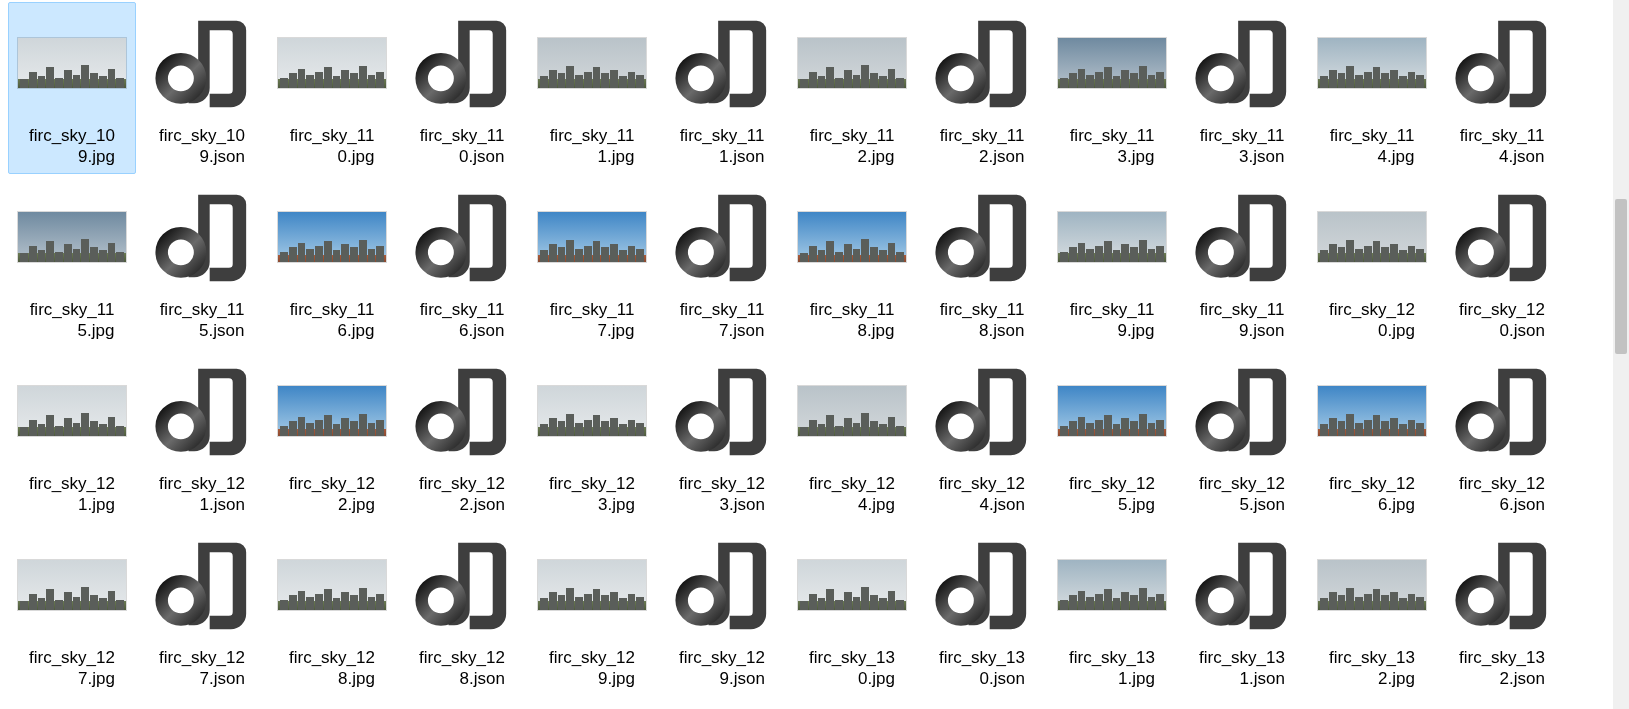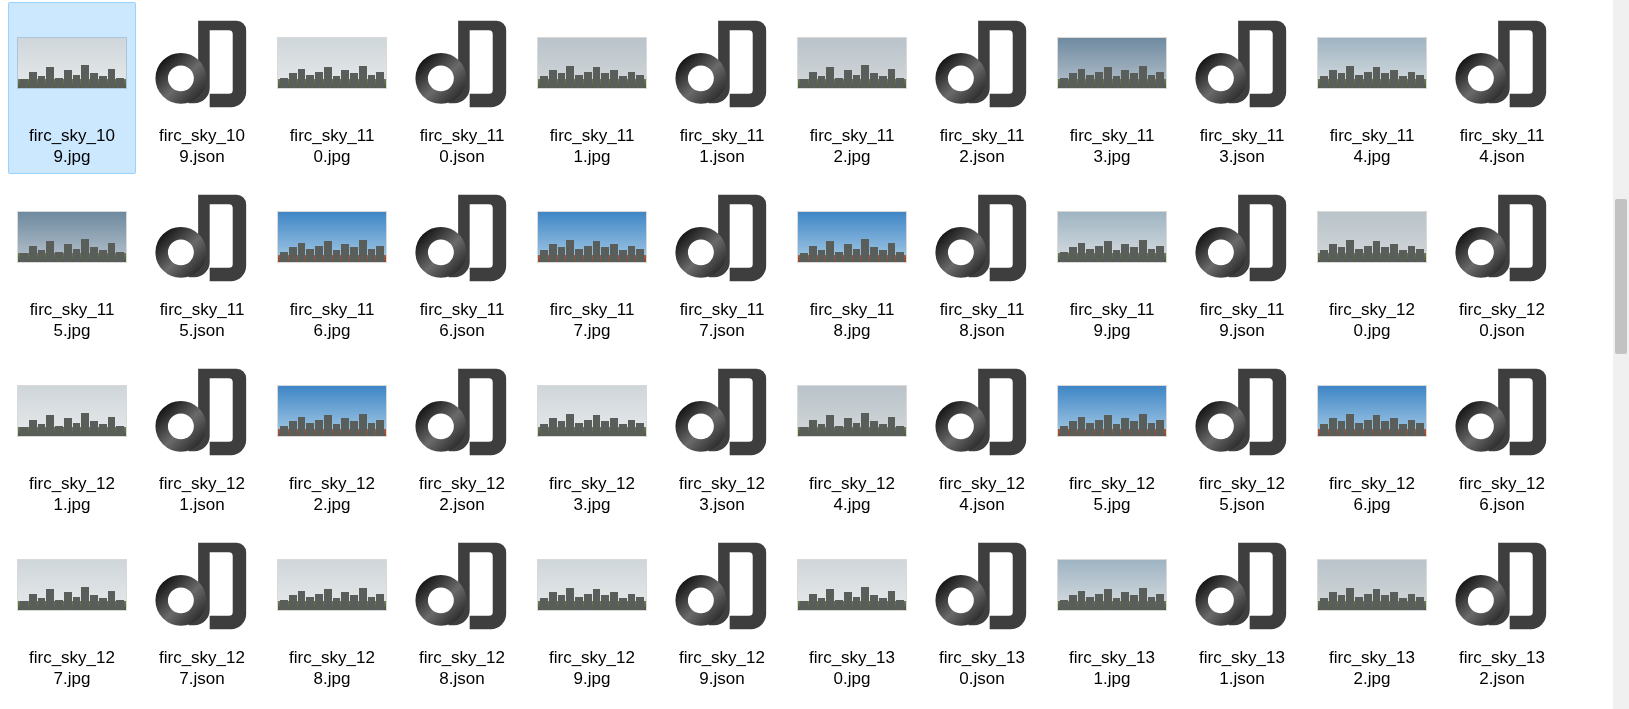--- a/index.html
+++ b/index.html
@@ -19,21 +19,21 @@
     grid-auto-rows: 172px;
     gap: 2px 2px;
     padding: 2px 8px 2px 8px;
     align-content: start;
   }
   .item {
     display: flex;
     flex-direction: column;
     align-items: center;
     justify-content: flex-end;
-    text-align: center;
+    text-align: right;
     padding: 4px 2px 6px 2px;
     border: 1px solid transparent;
     border-radius: 2px;
     cursor: default;
     user-select: none;
   }
   .item.selected {
     background: #cce8ff;
     border-color: #99d1ff;
   }

